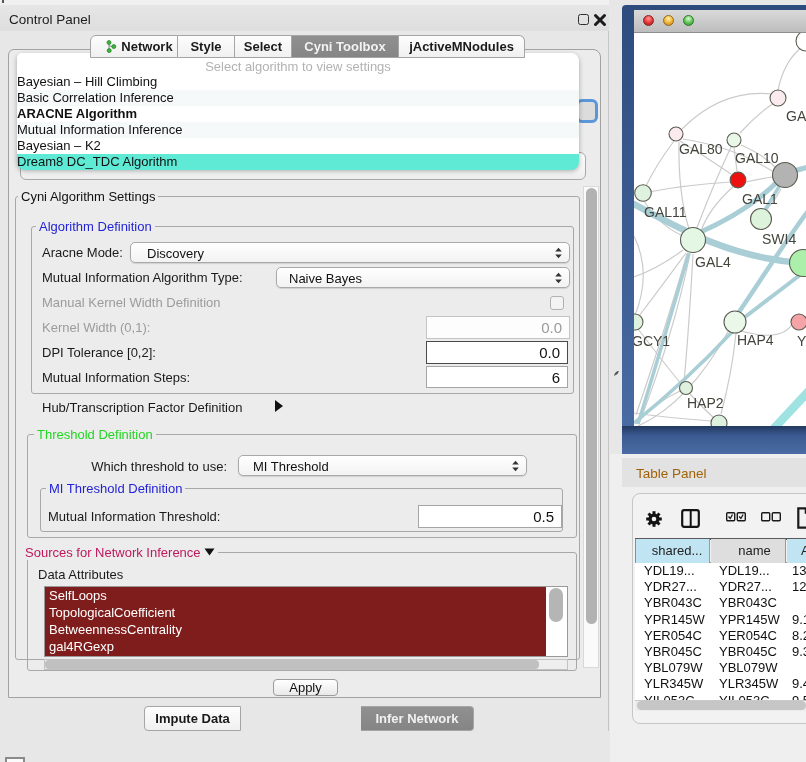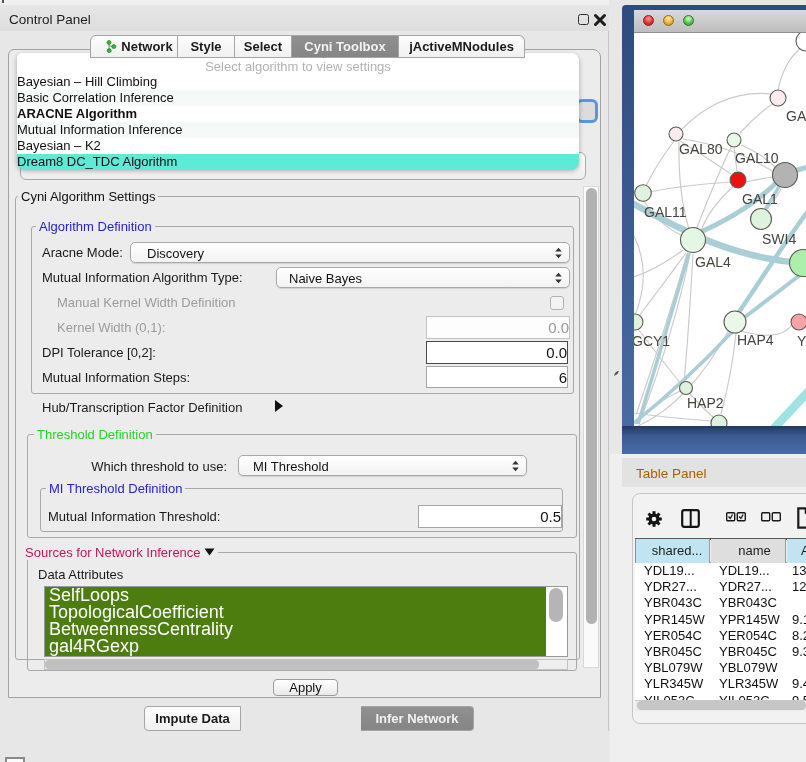--- a/index.html
+++ b/index.html
@@ -1,29 +1,29 @@
 <!DOCTYPE html>
 <html><head>
 <meta charset="utf-8">
 <style>
 * { margin:0; padding:0; box-sizing:border-box; }
 html,body { width:806px; height:762px; overflow:hidden; }
 body { background:#e7e7e7; font-family:"Liberation Sans", sans-serif; position:relative; }
 .abs { position:absolute; }
 .lbl { position:absolute; font-size:13px; font-weight:normal; color:#1a1a1a; white-space:nowrap; }
-.dis { color:#9b9b9b !important;margin-left:15px; }
+.dis { color:#9b9b9b !important; }
 .grp { position:absolute; border:1px solid #a8a8a8; border-radius:3px; }
 .gtitle { position:absolute; background:#ececec; padding:0 3px; font-size:13px; white-space:nowrap; }
 .combo { position:absolute; border:1px solid #a9a9a9; border-radius:5px;
   background:linear-gradient(#ffffff,#f2f2f2); box-shadow:0 1px 1px rgba(0,0,0,0.12);
   font-size:13px; color:#111; }
 .combo .ctext { position:absolute; top:50%; transform:translateY(-50%); white-space:nowrap; }
 .spin { position:absolute; right:6px; top:50%; transform:translateY(-50%); width:9px; height:12px; }
 .field { position:absolute; background:#fff; border:1px solid #a5a5a5; font-size:15px;
-  color:#111; text-align:right; line-height:21px; }
+  color:#111; text-align:right; padding-right:7px; line-height:21px; }
 .seg { position:absolute; top:0; height:100%; border:1px solid #a5a5a5; border-left:none;
   background:linear-gradient(#fdfdfd,#f0f0f0); font-size:13px; font-weight:bold; color:#1a1a1a;
   display:flex; align-items:center; justify-content:center; }
 .seg.first { border-left:1px solid #a5a5a5; }
 .seg.dark { background:linear-gradient(#909090,#858585); color:#f2f2f2; }
 </style>
 </head>
 <body>
 
 <div class="abs" style="left:0;top:0;width:609px;height:5px;background:#f0f0f0;"></div>
@@ -115,21 +115,21 @@
 <div class="lbl" style="left:48px;top:509px;">Mutual Information Threshold:</div>
 <div class="field" style="left:418px;top:505px;width:144px;height:23px;">0.5</div>
 
 <div class="grp" style="left:27px;top:552px;width:550px;height:119px;"></div>
 <div class="gtitle" style="left:22px;top:545px;color:#be185d;">Sources for Network Inference <svg width="11" height="8" viewBox="0 0 11 8" style="vertical-align:1px;">
       <path d="M0.5 0.5 L10.5 0.5 L5.5 7.5 Z" fill="#111"></path>
     </svg></div>
 <div class="lbl" style="left:38px;top:567px;">Data Attributes</div>
 
 <div class="abs" style="left:44px;top:586px;width:524px;height:71px;background:#fff;border:1px solid #999;"></div>
-<div class="abs" style="left:45px;top:587px;width:501px;height:69px;background:#4d7c0f;color:#fff;font-size:18px;line-height:17px;padding-left:4px;">SelfLoops<br>TopologicalCoefficient<br>BetweennessCentrality<br>gal4RGexp</div>
+<div class="abs" style="left:45px;top:587px;width:501px;height:69px;background:#7f1d1d;color:#fff;font-size:13px;line-height:17px;padding-left:4px;">SelfLoops<br>TopologicalCoefficient<br>BetweennessCentrality<br>gal4RGexp</div>
 <div class="abs" style="left:549px;top:588px;width:14px;height:34px;background:#b5b5b5;border-radius:7px;"></div>
 
 <div class="abs" style="left:44px;top:659px;width:524px;height:11px;background:#eee;border:1px solid #c2c2c2;"></div>
 <div class="abs" style="left:45px;top:660px;width:494px;height:9px;background:#c0c0c0;border-radius:4px;"></div>
 
 <div class="abs" style="left:273px;top:679px;width:65px;height:17px;border:1px solid #9b9b9b;border-radius:4px;background:linear-gradient(#fff,#e9e9e9);font-size:13px;color:#111;display:flex;align-items:center;justify-content:center;">Apply</div>
 
 <div class="abs" style="left:144px;top:706px;width:330px;height:25px;">
   <div class="seg first" style="left:0;width:97px;border-radius:4px 0 0 4px;">Impute Data</div>
   <div class="seg dark" style="left:217px;width:113px;border-radius:0 4px 4px 0;">Infer Network</div>

